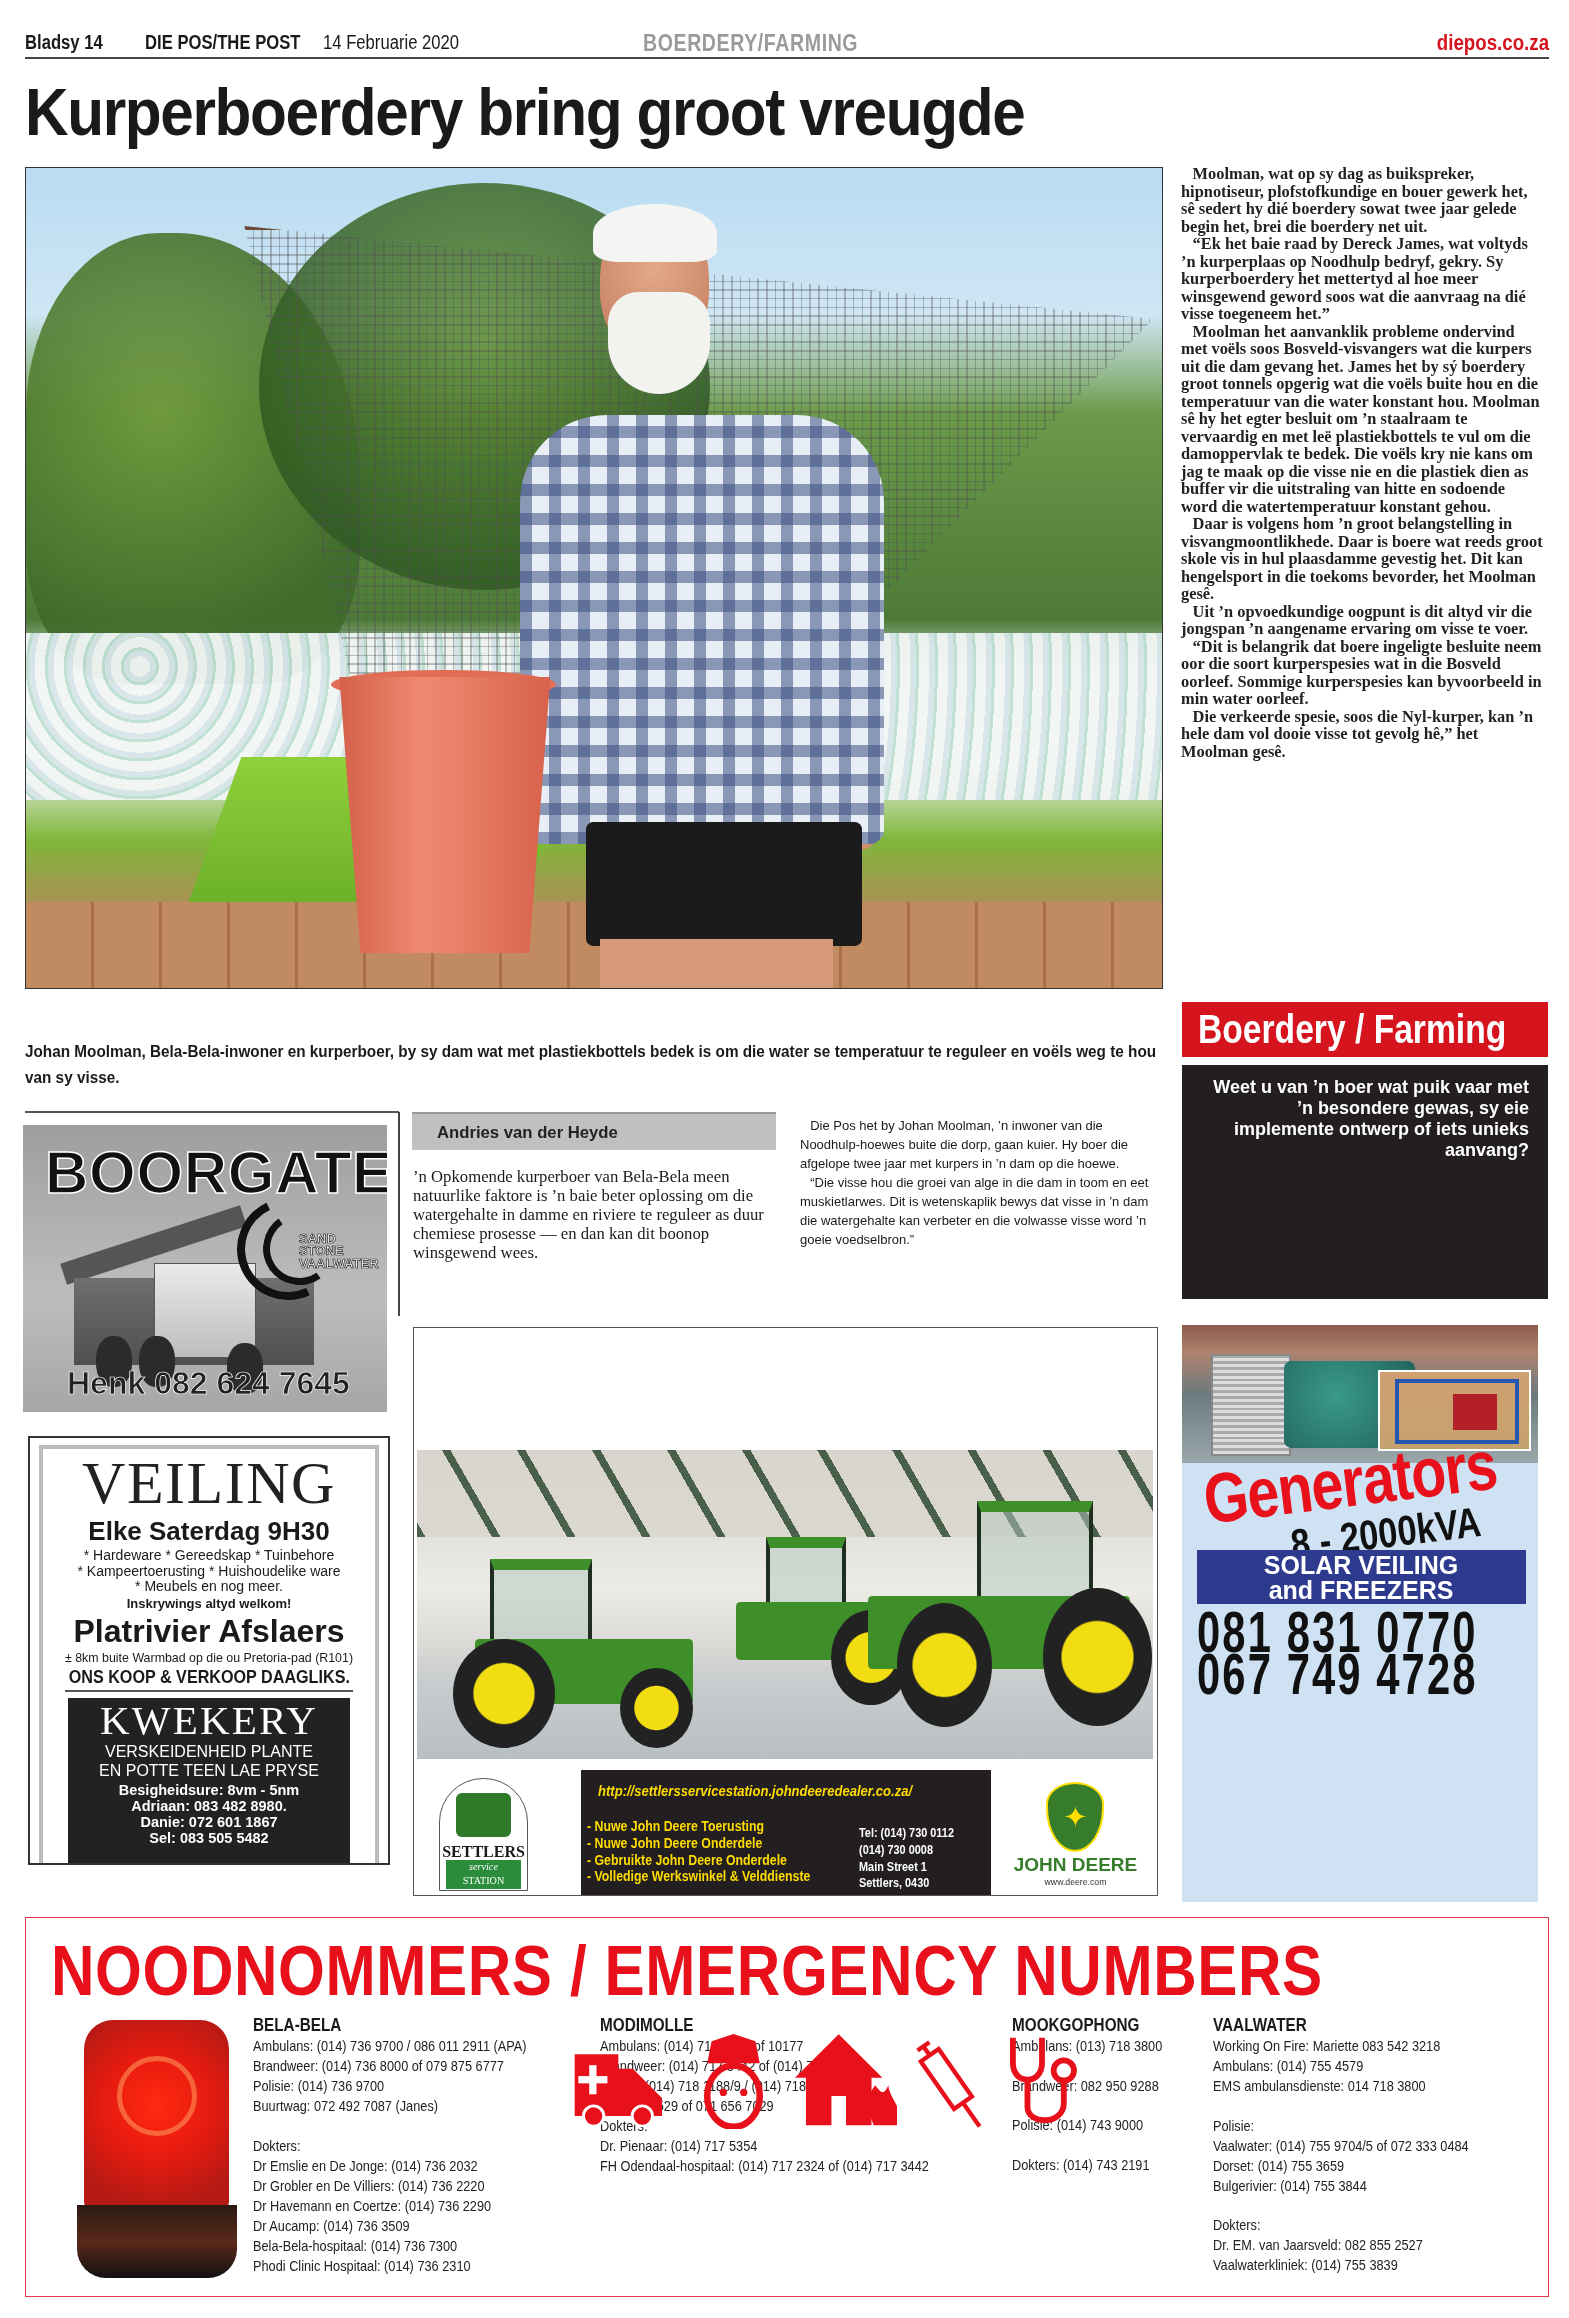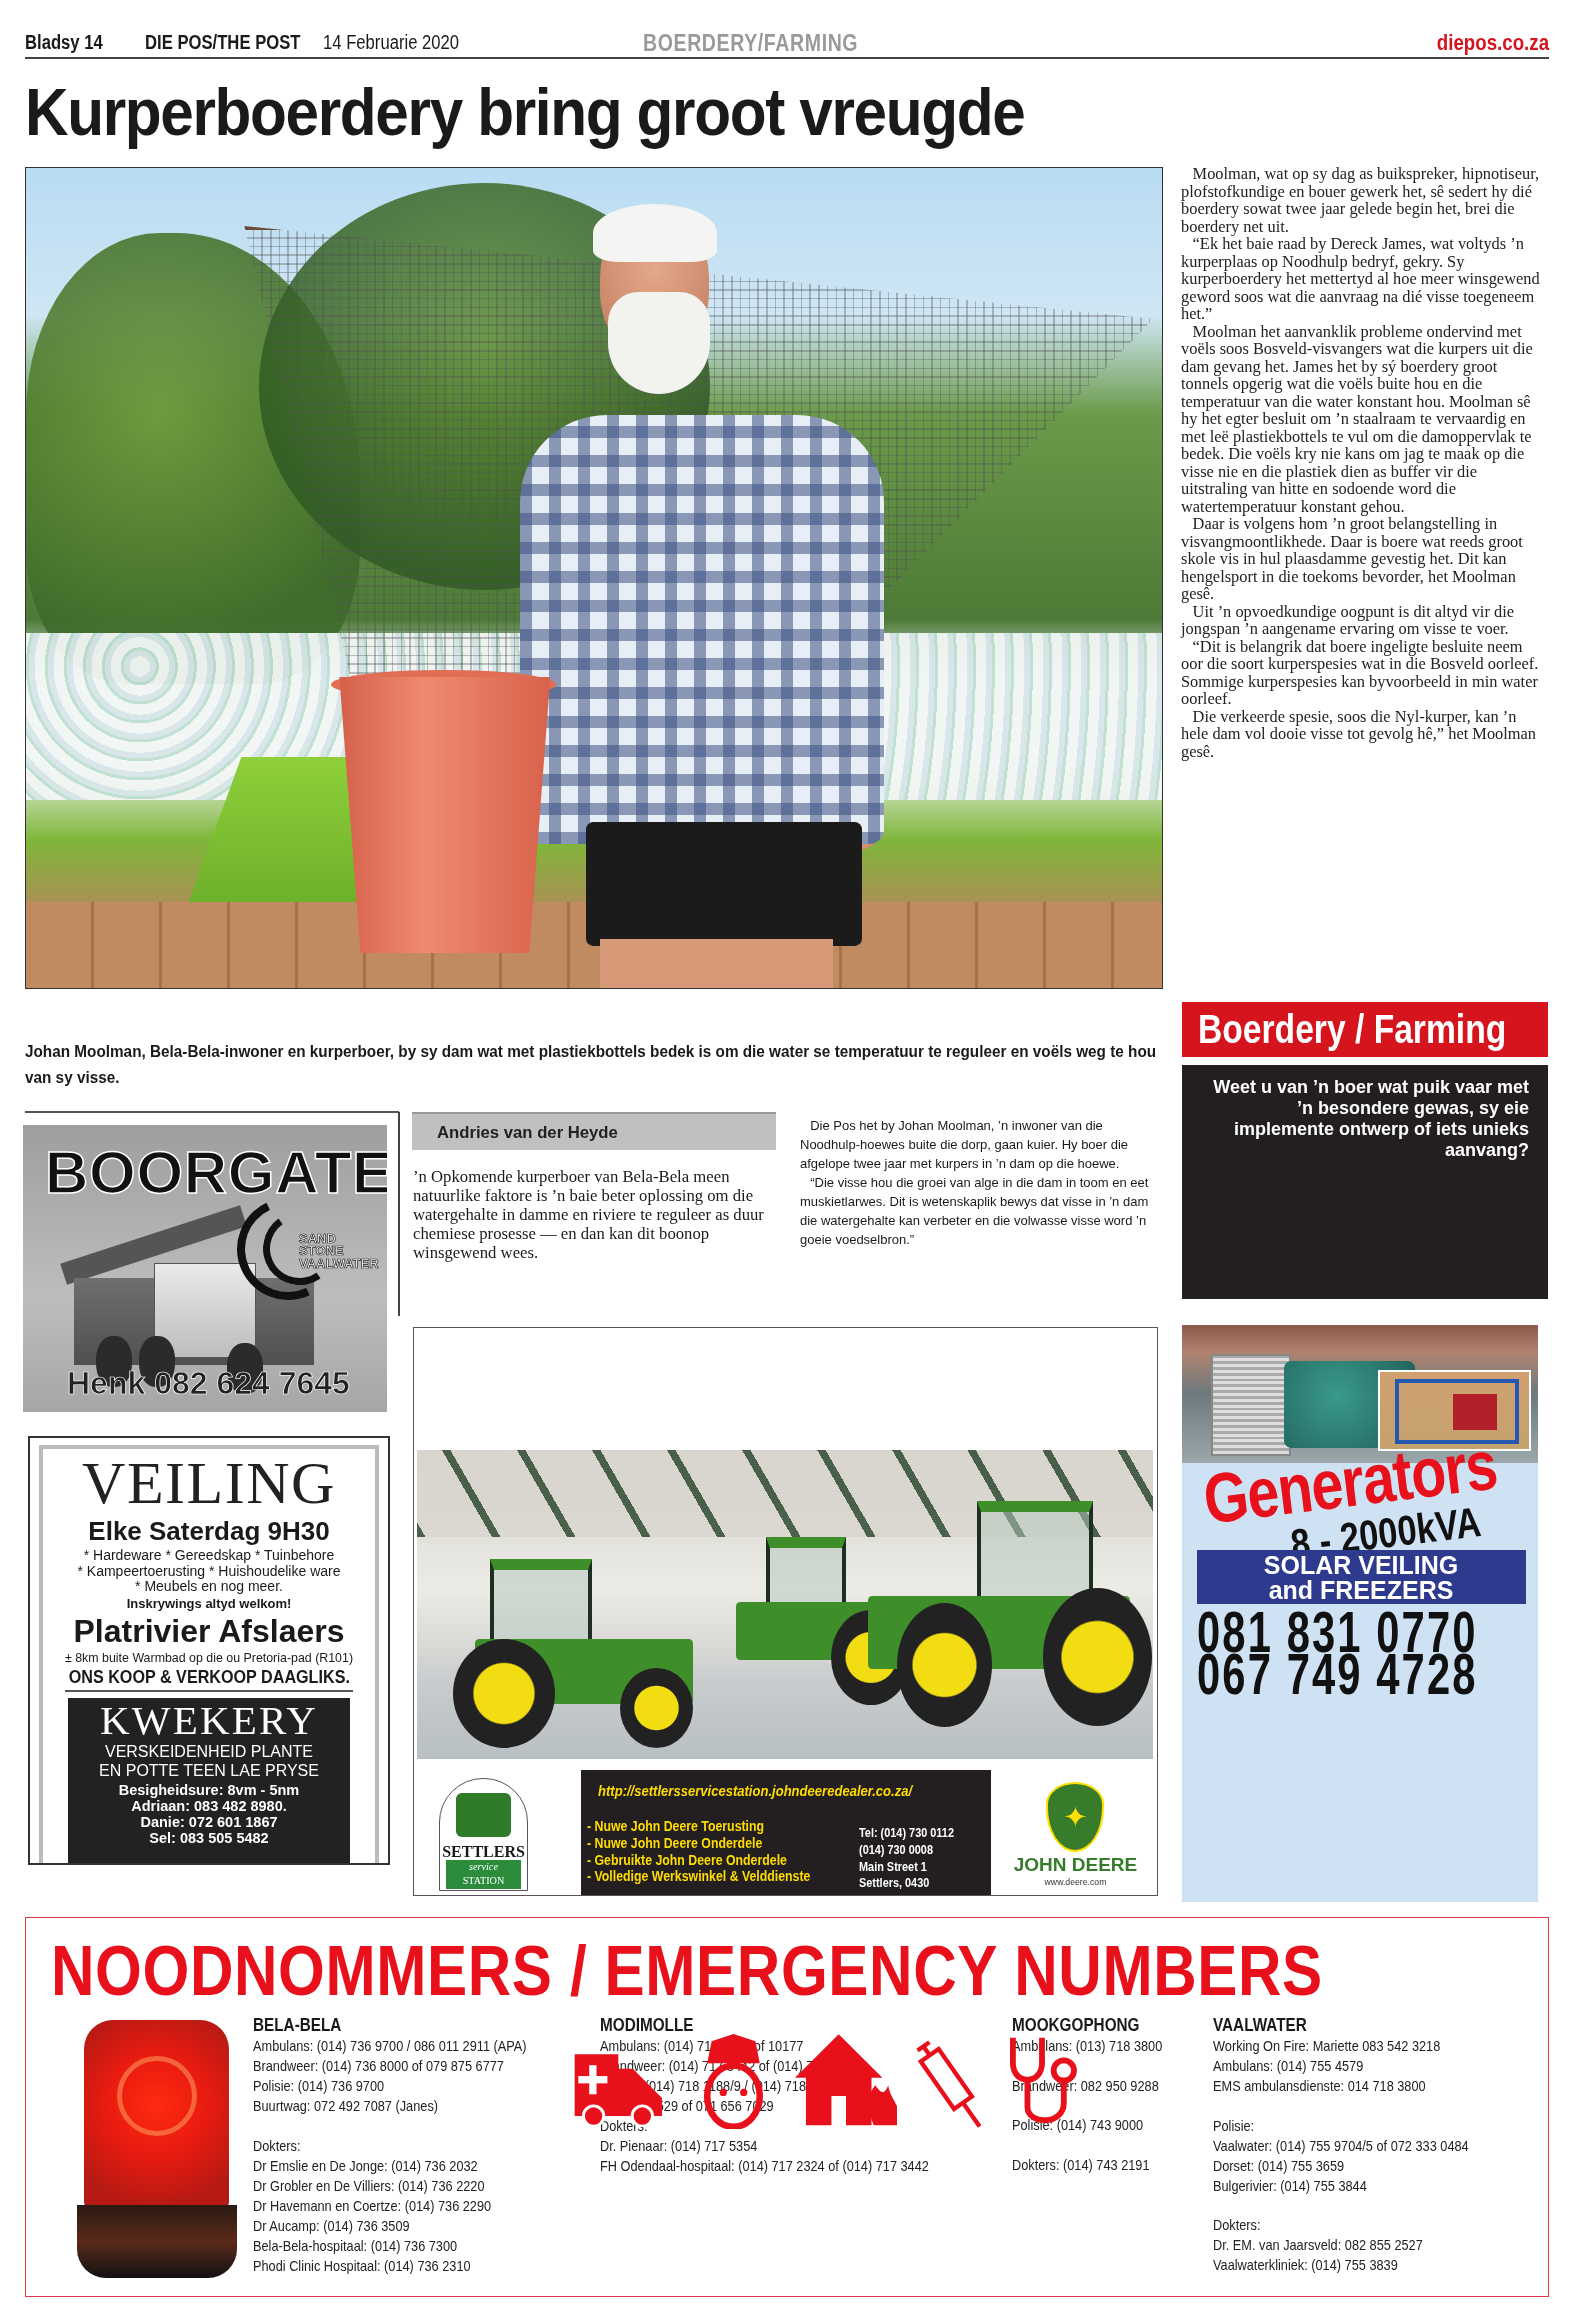--- a/index.html
+++ b/index.html
@@ -33,21 +33,21 @@
   .photo .hair { left: 567px; top: 36px; width: 124px; height: 58px; border-radius: 50% 50% 20% 20%; background: #f4f4f2; }
   .photo .shorts { left: 560px; top: 654px; width: 276px; height: 124px; background: #1b1b1b; border-radius: 7.3px; }
   .photo .legs { left: 574px; top: 771px; width: 233px; height: 51px; background: #d69a78; }
   .photo .bucket { left: 313px; top: 509px; width: 211px; height: 276px; background: linear-gradient(90deg, #d5604a, #ef8a70 40%, #d8624c); clip-path: polygon(0 0, 100% 0, 90% 100%, 10% 100%); }
   .photo .bucket-rim { left: 305px; top: 502px; width: 225px; height: 29px; border-radius: 50%; background: #e26d55; }
   .photo .arm { left: 793px; top: 378px; width: 65px; height: 305px; border-radius: 29px; background: #d48f6f; }
 
   .caption { left: 25px; top: 1038px; width: 1134px; font-size: 17.4px; font-weight: bold; line-height: 26px; transform: scaleX(0.88); transform-origin: left; width: 1294px; }
 
   
-  .rightcol { left: 1181px; top: 165px; width: 364px; font-family: "Liberation Serif", serif; font-size: 16.4px; line-height: 17.5px; color: #222; }
+  .rightcol { left: 1181px; top: 165px; width: 364px; font-family: "Liberation Serif", serif; font-size: 16.4px; line-height: 17.5px; color: #222; font-weight: bold; }
   .rightcol p { text-indent: 11.6px; }
 
   
   .byline-box { left: 412px; top: 1112px; width: 364px; height: 38px; background: #c0c0c0; border-top: 2.2px solid #999; }
   .byline-box span { position: absolute; left: 25px; top: 8.7px; font-size: 16.7px; font-weight: bold; color: #222; }
   .body-left { left: 413px; top: 1167px; width: 360px; font-family: "Liberation Serif", serif; font-size: 16.7px; line-height: 19px; }
   .body-right { left: 800px; top: 1116px; width: 364px; font-family: Liberation Sans, sans-serif; font-size: 13px; line-height: 19px; }
   .body-right p { text-indent: 10.2px; }
   .col-divider { left: 398px; top: 1112px; width: 1.5px; height: 204px; background: #444; }
   .col-topline { left: 25px; top: 1111px; width: 374px; height: 1.5px; background: #555; }

